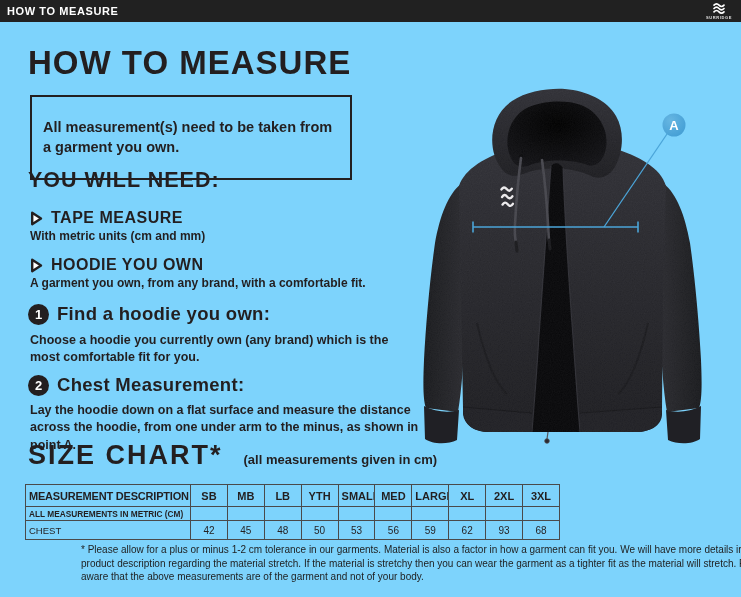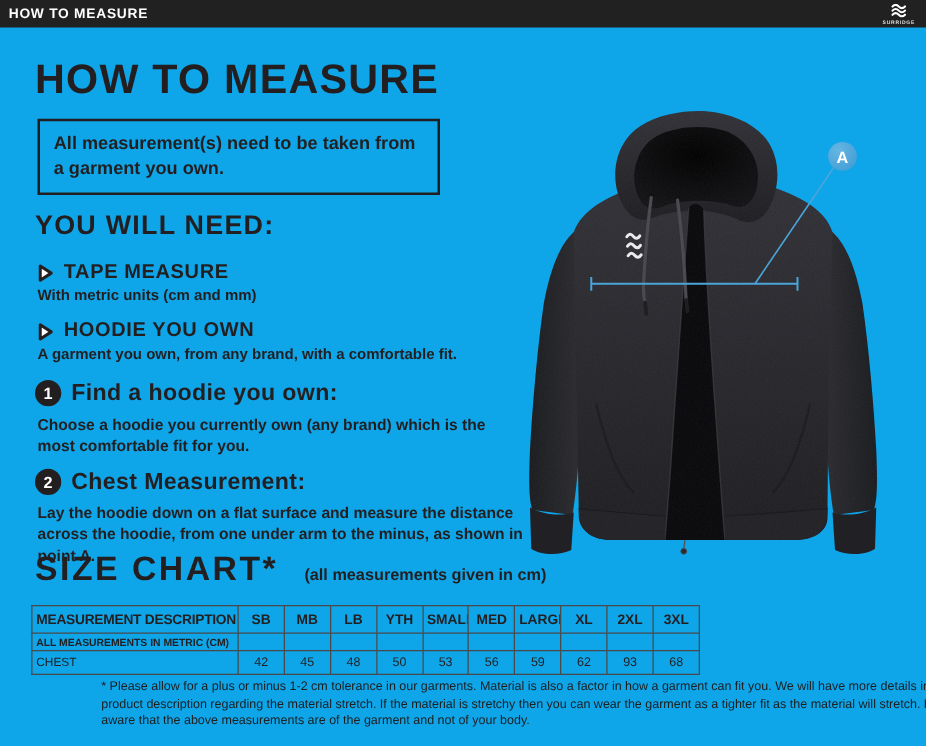--- a/index.html
+++ b/index.html
@@ -1,27 +1,27 @@
 <!DOCTYPE html>
 <html><head>
 <meta charset="utf-8">
 <style>
   html,body{margin:0;padding:0;background:#fff;}
-  .page{position:relative;width:741px;height:597px;background:#0ea5e9;overflow:hidden;
+  .page{position:relative;width:741px;height:597px;background:#7dd3fc;overflow:hidden;
         font-family:"Liberation Sans",sans-serif;color:#231f20;}
   
   .topbar{position:absolute;left:0;top:0;width:741px;height:22px;background:#212121;
           display:flex;align-items:center;justify-content:space-between;padding:0 7px;box-sizing:border-box;}
   .topbar-title{color:#fff;font-size:11px;font-weight:bold;letter-spacing:.6px;}
   .brand{display:flex;flex-direction:column;align-items:center;gap:1px;margin-right:2px;}
   .brand-text{color:#fff;font-size:4px;font-weight:bold;letter-spacing:.6px;opacity:.85;}
   
   .h1{position:absolute;left:28px;top:44px;font-size:33px;font-weight:bold;letter-spacing:1px;}
   .notice{position:absolute;left:30px;top:95px;width:322px;border:2px solid #231f20;
-          padding:8px 11px;box-sizing:border-box;font-size:14.5px;font-weight:bold;line-height:1.4;}
+          padding:20px 11px;box-sizing:border-box;font-size:14.5px;font-weight:bold;line-height:1.4;}
   .h2{position:absolute;left:28px;top:168px;font-size:21.5px;font-weight:bold;letter-spacing:1px;}
   .need-item{position:absolute;left:30px;display:flex;align-items:center;gap:8px;}
   .need-title{font-size:16px;font-weight:bold;letter-spacing:.5px;}
   .need-desc{position:absolute;left:30px;font-size:12px;font-weight:bold;}
   .step-head{position:absolute;left:28px;display:flex;align-items:center;gap:8px;}
   .step-num{width:21px;height:21px;border-radius:50%;background:#231f20;color:#fff;
             display:flex;align-items:center;justify-content:center;font-size:13px;font-weight:bold;flex:0 0 auto;}
   .step-title{font-size:18.5px;font-weight:bold;letter-spacing:.3px;}
   .step-desc{position:absolute;left:30px;font-size:12.5px;font-weight:bold;line-height:1.38;}
   .sc-head{position:absolute;left:28px;top:440px;display:flex;align-items:baseline;}

